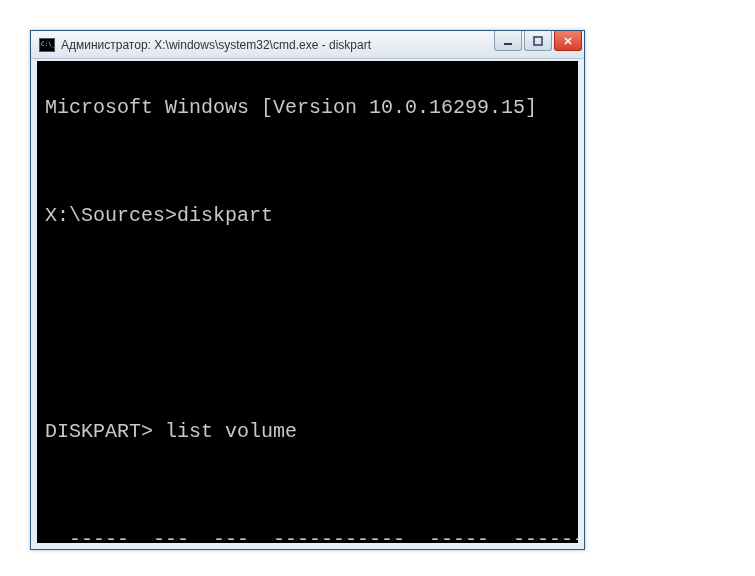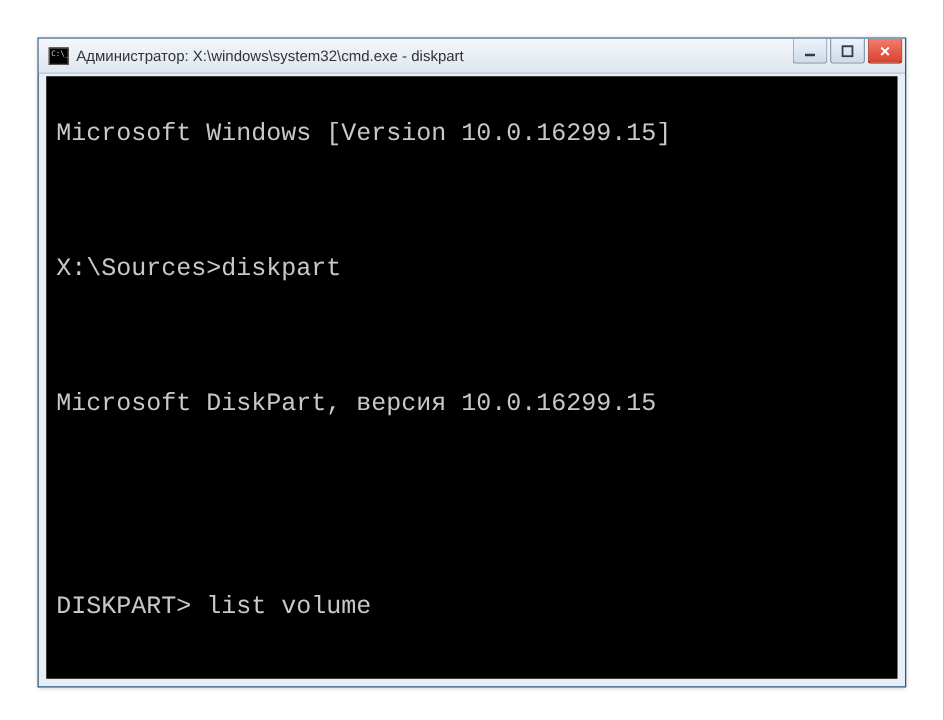--- a/index.html
+++ b/index.html
@@ -8,21 +8,21 @@
   width: 755px;
   height: 576px;
   font-family: "Segoe UI", Tahoma, sans-serif;
   font-size: 12px;
   overflow: hidden;
 }
 .window {
   position: absolute;
   left: 30px;
   top: 30px;
-  width: 695px;
+  width: 555px;
   height: 520px;
   border: 1px solid #2c587f;
   background: #e8eef5;
   box-shadow: 0 0 4px rgba(0,0,0,0.25);
 }
 .titlebar {
   height: 28px;
   background: linear-gradient(to bottom, #f4f7fb 0%, #dfe6ef 100%);
   border-bottom: 1px solid #b6c4d4;
   display: flex;
@@ -118,21 +118,20 @@
           </svg>
       </div>
     </div>
   </div>
 
   <div class="console">
 <div class="line">Microsoft Windows [Version 10.0.16299.15]</div>
 <div class="line"> </div>
 <div class="line">X:\Sources&gt;diskpart</div>
 <div class="line"> </div>
-<div class="line">Microsoft DiskPart, версия 10.0.16299.15</div>
 <div class="line"> </div>
 <div class="line"> </div>
 <div class="line">DISKPART&gt; list volume</div>
 <div class="line"> </div>
 <div class="line">  -----  ---  ---  -----------  -----  ----------  -------  ---------  --------</div>
 
 
 
 
 

